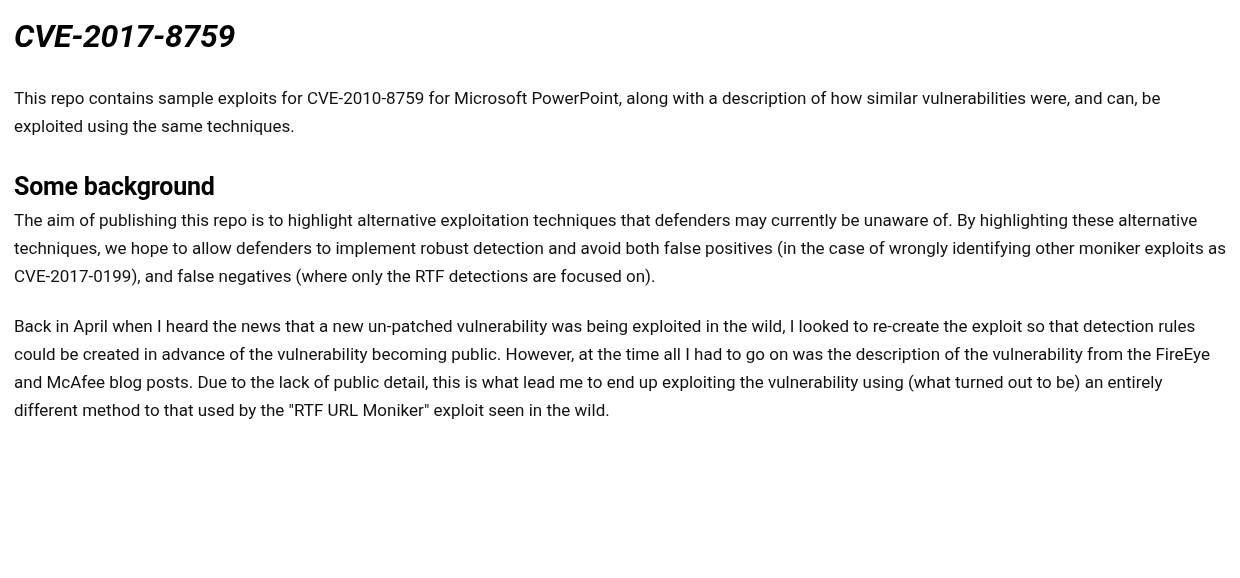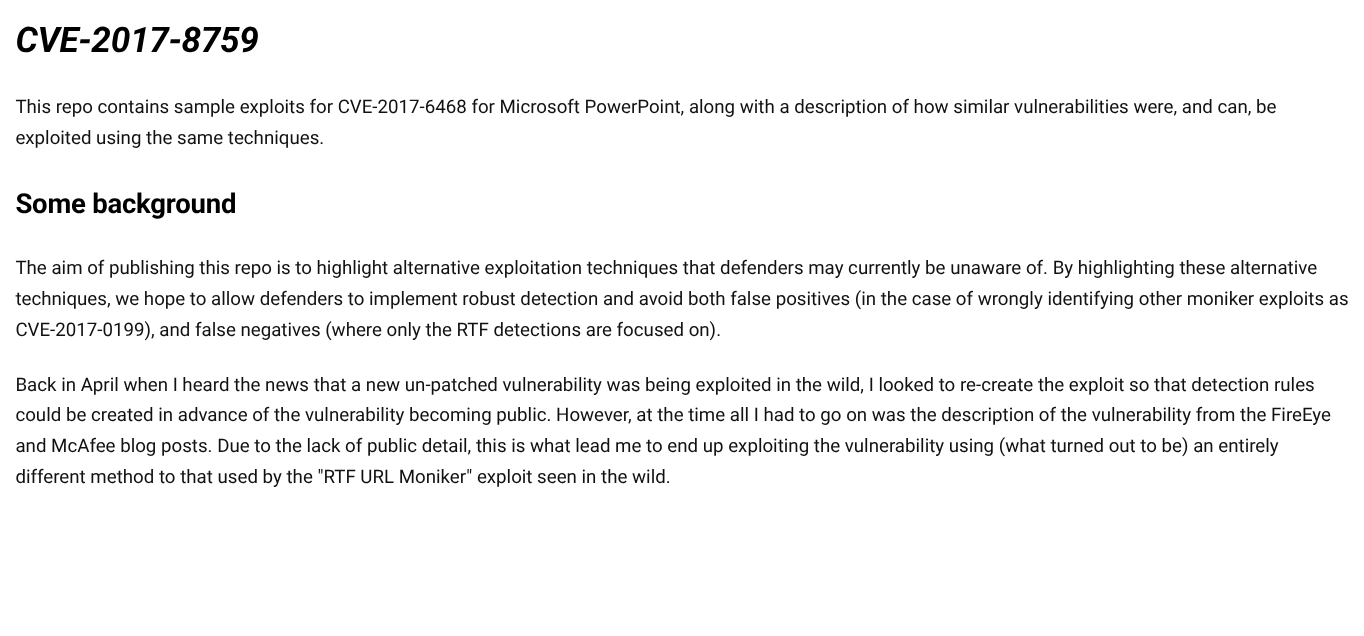--- a/index.html
+++ b/index.html
@@ -19,32 +19,31 @@
       font-size: 32px;
       font-weight: 700;
       margin-bottom: 24px;
       letter-spacing: -0.3px;
       font-style: italic;
     }
     h2 {
       font-size: 25px;
       font-weight: 700;
       margin-top: 28px;
-      margin-bottom: 24px;
       letter-spacing: -0.2px;
     }
     p {
       font-size: 17px;
       line-height: 1.65;
       margin-bottom: 22px;
       color: #111;
     }
   </style>
 </head>
 <body>
 
 <article>
   <h1>CVE-2017-8759</h1>
-  <p>This repo contains sample exploits for CVE-2017-6468 for Microsoft PowerPoint, along with a description of how similar vulnerabilities were, and can, be exploited using the same techniques.</p>
+  <p>This repo contains sample exploits for CVE-2010-8759 for Microsoft PowerPoint, along with a description of how similar vulnerabilities were, and can, be exploited using the same techniques.</p>
   <h2>Some background</h2>
   <p>The aim of publishing this repo is to highlight alternative exploitation techniques that defenders may currently be unaware of. By highlighting these alternative techniques, we hope to allow defenders to implement robust detection and avoid both false positives (in the case of wrongly identifying other moniker exploits as CVE-2017-0199), and false negatives (where only the RTF detections are focused on).</p>
   <p>Back in April when I heard the news that a new un-patched vulnerability was being exploited in the wild, I looked to re-create the exploit so that detection rules could be created in advance of the vulnerability becoming public. However, at the time all I had to go on was the description of the vulnerability from the FireEye and McAfee blog posts. Due to the lack of public detail, this is what lead me to end up exploiting the vulnerability using (what turned out to be) an entirely different method to that used by the "RTF URL Moniker" exploit seen in the wild.</p>
 </article>
 
 </body></html>

